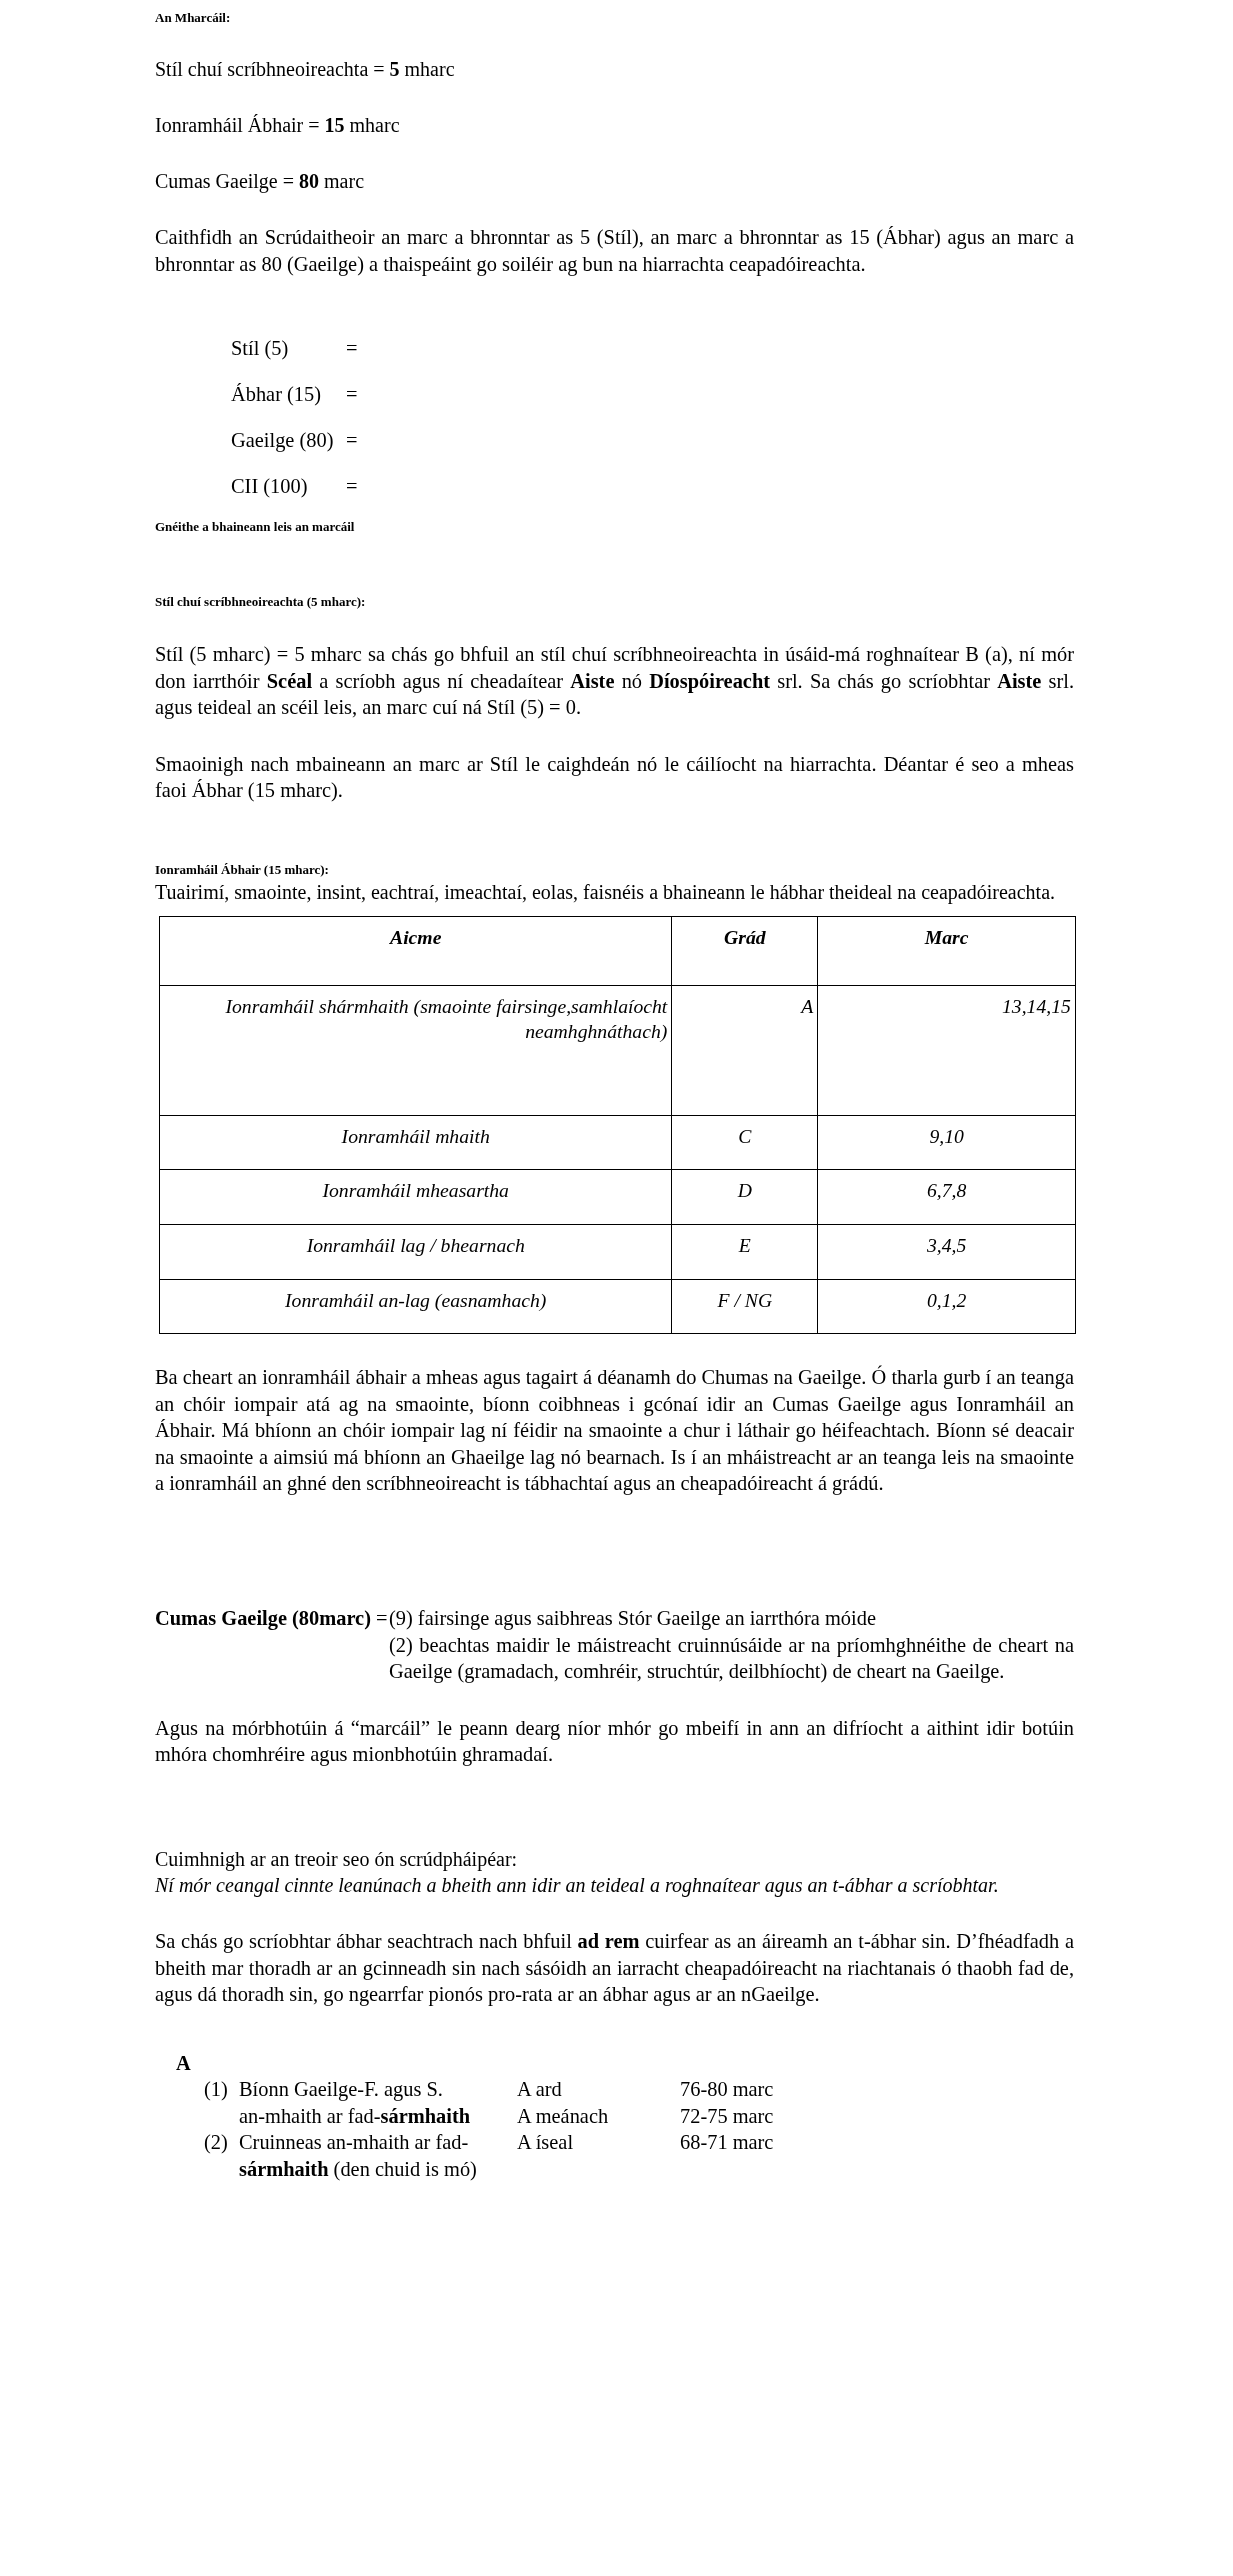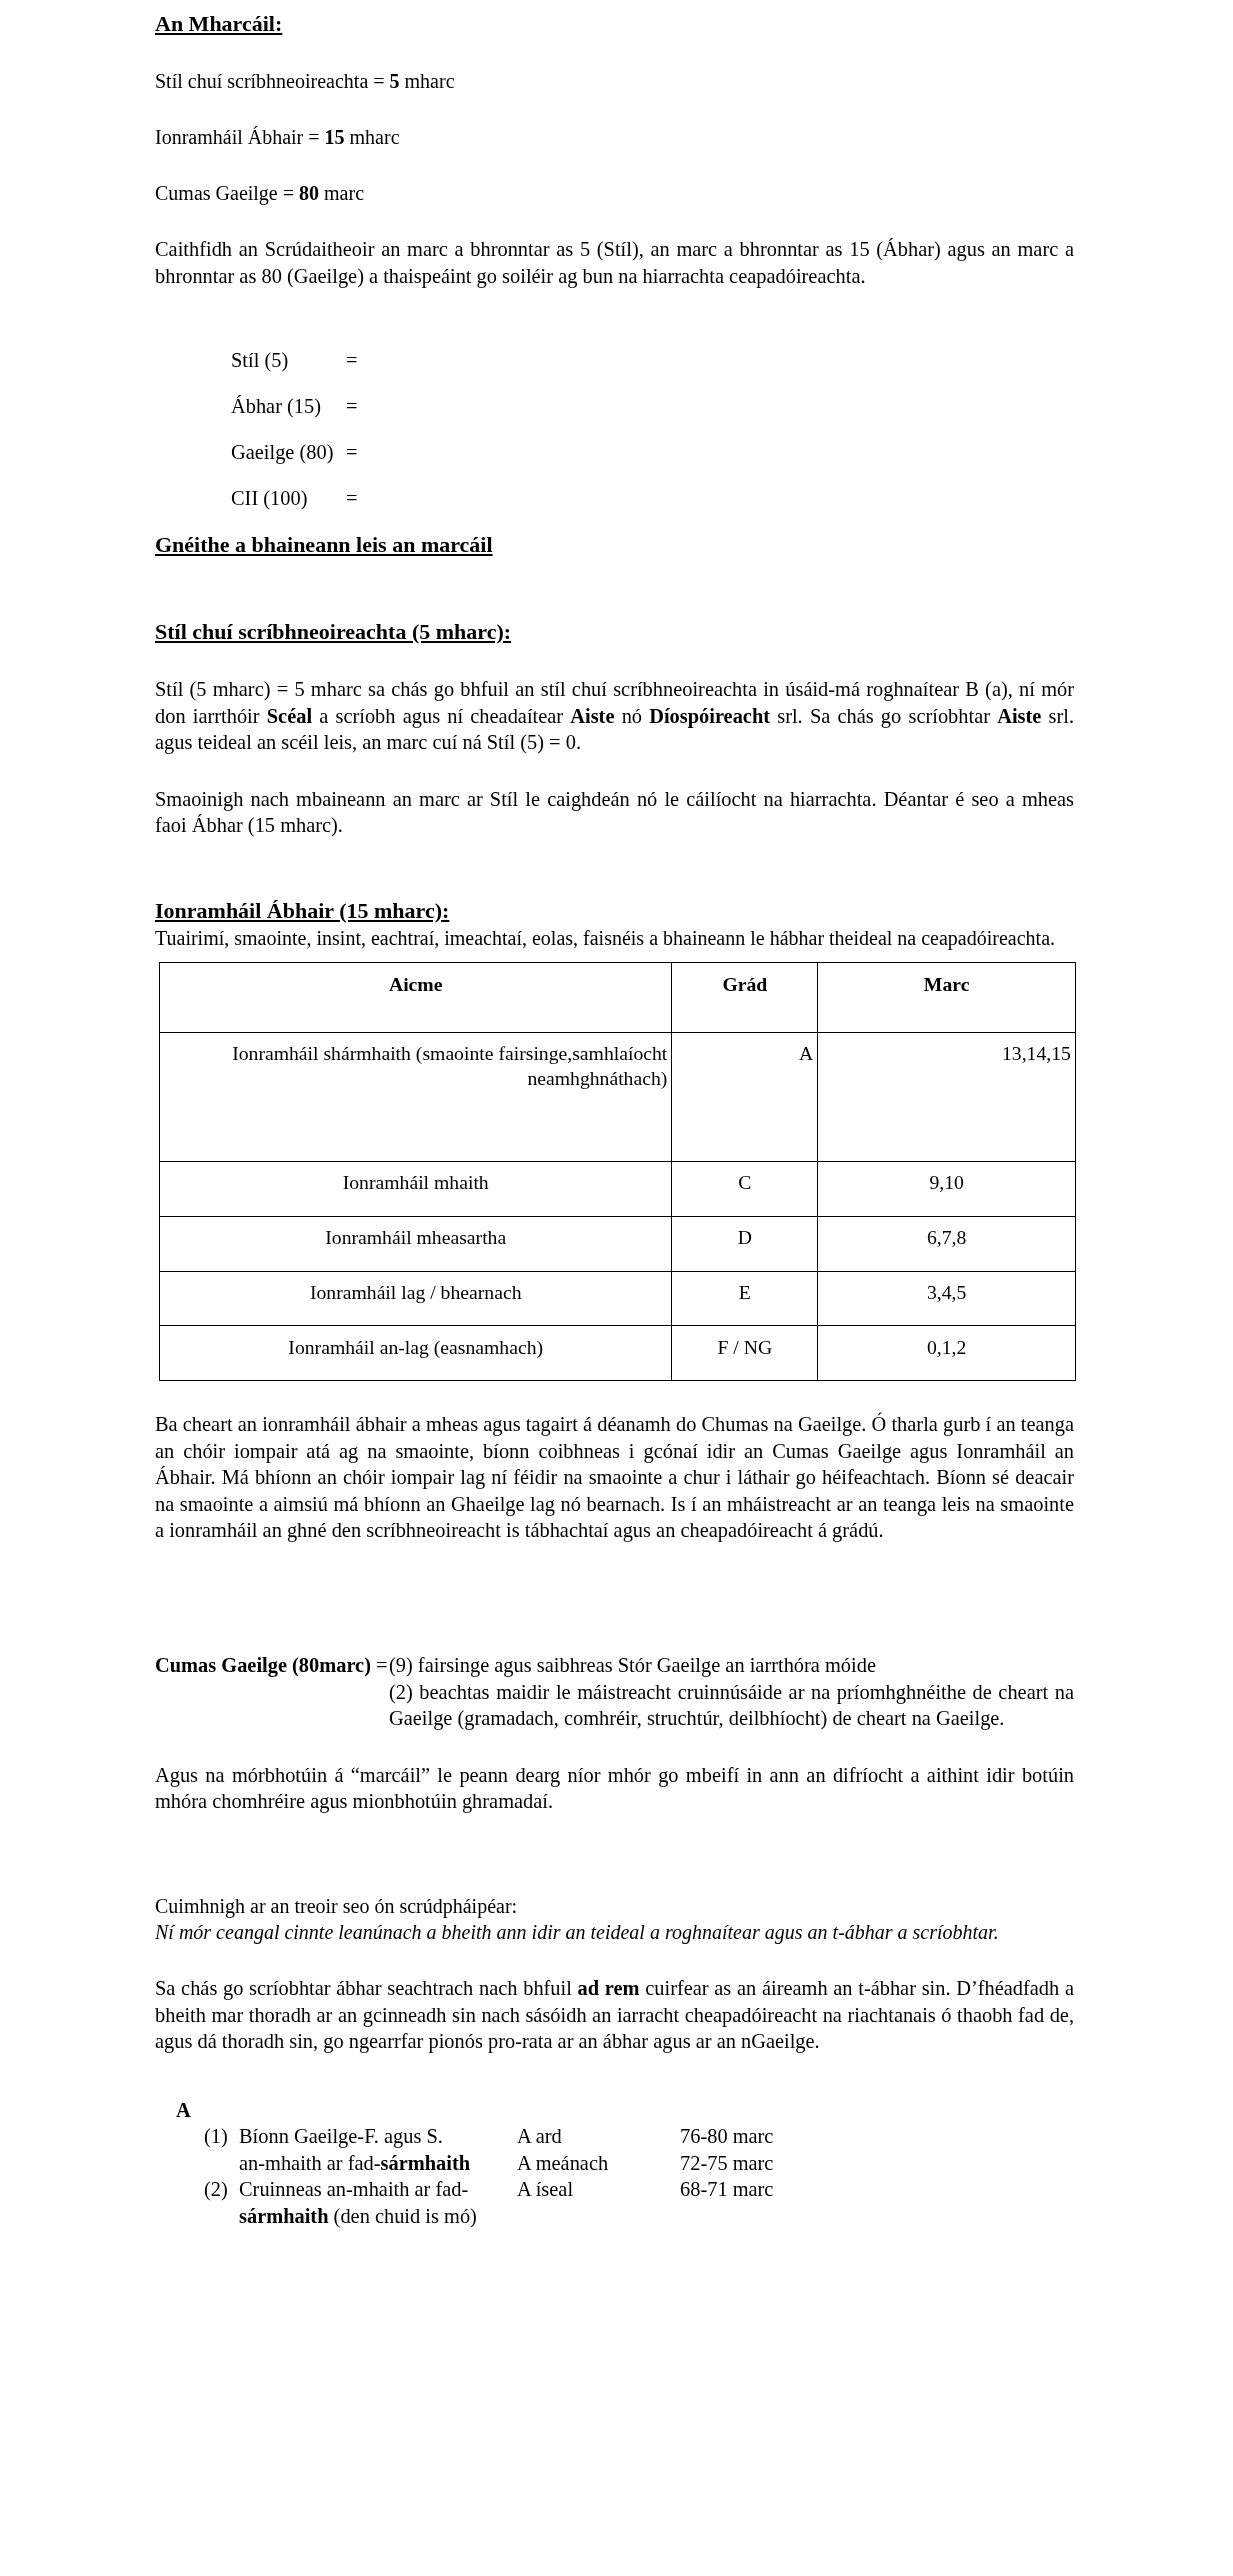--- a/index.html
+++ b/index.html
@@ -20,23 +20,22 @@
     padding: 9.5px 0 0 0;
   }
   .col {
     margin-left: 155px;
     width: 919px;
   }
   p, div.line { margin: 0; }
 
   .h-bold {
     font-weight: bold;
-    font-size: 22px;
-    line-height: 1.30;
-    text-decoration: underline;
+    font-size: 13px;
+    line-height: 1.30;
   }
   .body-text {
     font-size: 20.4px;
     line-height: 1.30;
     text-align: justify;
   }
   .body-left {
     font-size: 20px;
     line-height: 1.30;
     text-align: left;
@@ -69,20 +68,21 @@
     border-collapse: collapse;
     font-size: 19.7px;
   }
   table.grade-table td, table.grade-table th {
     border: 0.7px solid #000000;
     text-align: center;
     vertical-align: top;
     padding: 8.1px 4.1px 20.4px 4.1px;
     font-weight: normal;
     line-height: 1.28;
+    font-style: italic;
   }
   table.grade-table th {
     font-weight: bold;
     padding-bottom: 35px;
   }
   table.grade-table .c-aicme { width: 513px; }
   table.grade-table .c-grad  { width: 146px; }
   table.grade-table .c-marc  { width: 258px; }
   table.grade-table tr.tall td { padding-bottom: 70px; text-align: right; }
 

